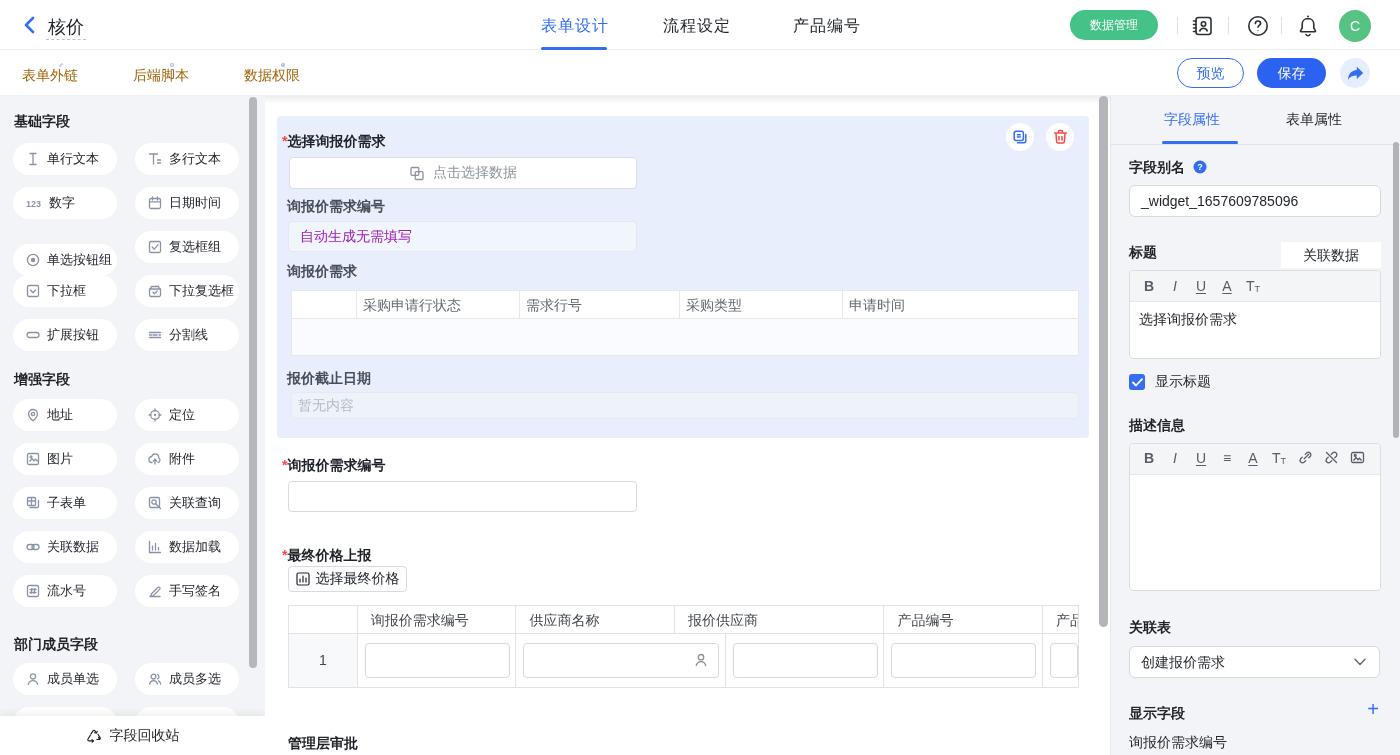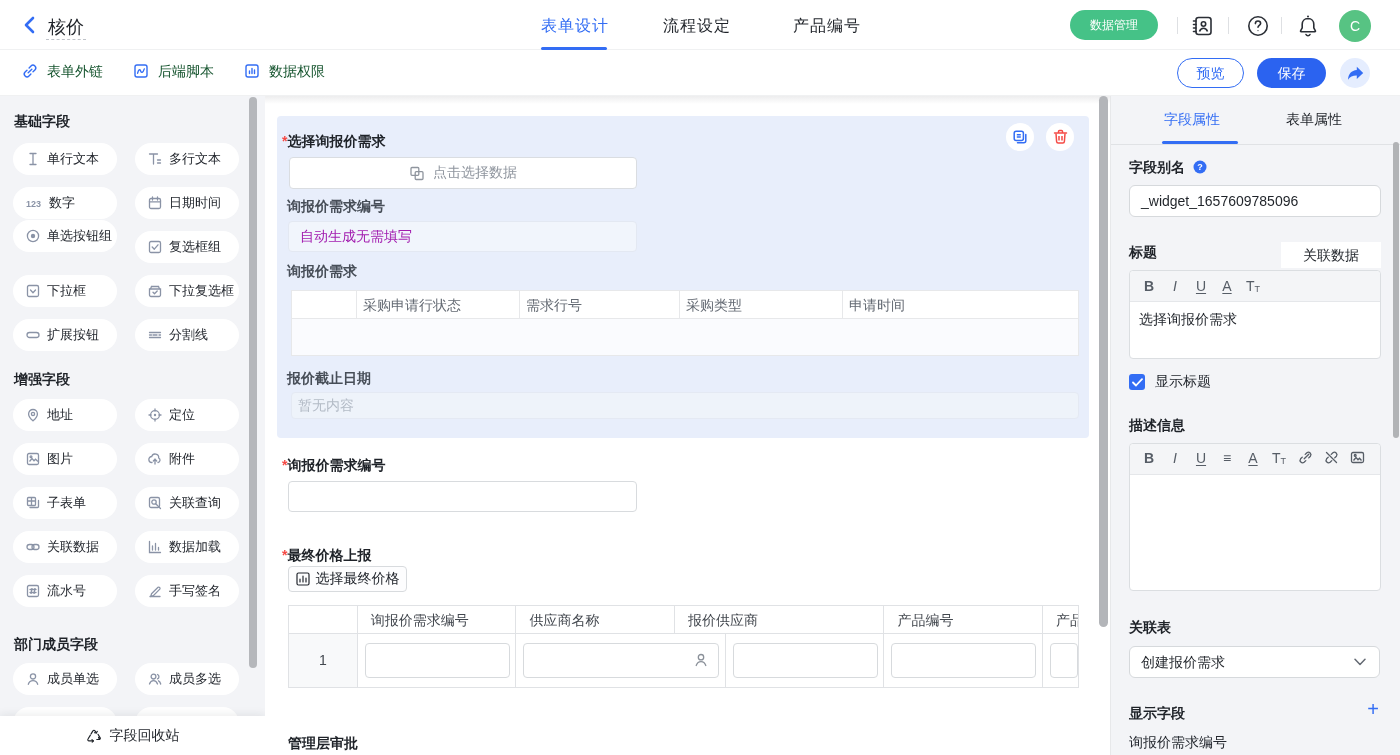--- a/index.html
+++ b/index.html
@@ -14,21 +14,21 @@
 #tabA{left:541px;color:#336df4;}
 #tabB{left:663px;}
 #tabC{left:793px;}
 #tabU{position:absolute;left:541px;top:47px;width:66px;height:3px;background:#336df4;border-radius:2px;}
 #pill-green{position:absolute;left:1070px;top:10px;width:88px;height:30px;border-radius:15px;background:#45c287;color:#fff;font-size:12px;text-align:center;line-height:30px;}
 .vsep{position:absolute;top:17px;width:1px;height:17px;background:#dee0e3;}
 .hicon{position:absolute;top:14px;width:24px;height:24px;}
 #avatar{position:absolute;left:1339px;top:10px;width:32px;height:32px;border-radius:50%;background:#57c383;color:#fff;font-size:14px;text-align:center;line-height:32px;}
 
 #h2{position:absolute;left:0;top:51px;width:1400px;height:45px;background:#fff;border-bottom:1px solid #f0f1f2;}
-.blink{position:absolute;top:12px;height:22px;display:flex;align-items:flex-start;color:#14532d;font-size:14px;}
+.blink{position:absolute;top:12px;height:22px;display:flex;align-items:flex-end;color:#a16207;font-size:14px;flex-direction:column;}
 .blink svg{margin-right:9px;}
 #btn-preview{position:absolute;left:1177px;top:7px;width:67px;height:30px;border:1px solid #336df4;border-radius:15px;color:#336df4;font-size:14px;text-align:center;line-height:28px;background:#fff;}
 #btn-save{position:absolute;left:1257px;top:7px;width:69px;height:30px;border-radius:15px;background:#2b63f0;color:#fff;font-size:14px;text-align:center;line-height:30px;}
 #btn-share{position:absolute;left:1340px;top:7px;width:30px;height:30px;border-radius:50%;background:#e5edfe;}
 
 #sidebar{position:absolute;left:0;top:96px;width:265px;height:659px;background:#f3f4f7;overflow:hidden;}
 .shead{position:absolute;left:14px;font-size:14px;font-weight:bold;color:#1f2329;}
 .fbtn{position:absolute;width:104px;height:32px;border-radius:16px;background:#fff;display:flex;align-items:center;justify-content:flex-start;padding-left:13px;font-size:13px;color:#23272e;white-space:nowrap;}
 .fbtn svg{margin-right:7px;flex:none;}
 .c1{left:13px;} .c2{left:135px;}
@@ -165,21 +165,21 @@
       </svg>
       <span>数字</span>
     </div>
     <div class="fbtn c2" style="top: 91px;">
       <svg width="14" height="14" viewBox="0 0 14 14" fill="none" stroke="#8a93a6" stroke-width="1.3">
         <rect x="1.5" y="2.5" width="11" height="10" rx="1.5"></rect>
         <path d="M4.5 1v3M9.5 1v3M1.5 5.8h11" stroke-linecap="round"></path>
       </svg>
       <span>日期时间</span>
     </div>
-    <div class="fbtn c1" style="top: 124px;">
+    <div class="fbtn c1" style="top: 148px;">
       <svg width="14" height="14" viewBox="0 0 14 14" fill="none" stroke="#8a93a6" stroke-width="1.3">
         <circle cx="7" cy="7" r="5.6"></circle>
         <circle cx="7" cy="7" r="2.2" fill="#8a93a6" stroke="none"></circle>
       </svg>
       <span>单选按钮组</span>
     </div>
     <div class="fbtn c2" style="top: 135px;">
       <svg width="14" height="14" viewBox="0 0 14 14" fill="none" stroke="#8a93a6" stroke-width="1.3">
         <rect x="1.5" y="1.5" width="11" height="11" rx="1.5"></rect>
         <path d="M4.2 7 L6.3 9.2 L10 4.8" stroke-linecap="round" stroke-linejoin="round"></path>

